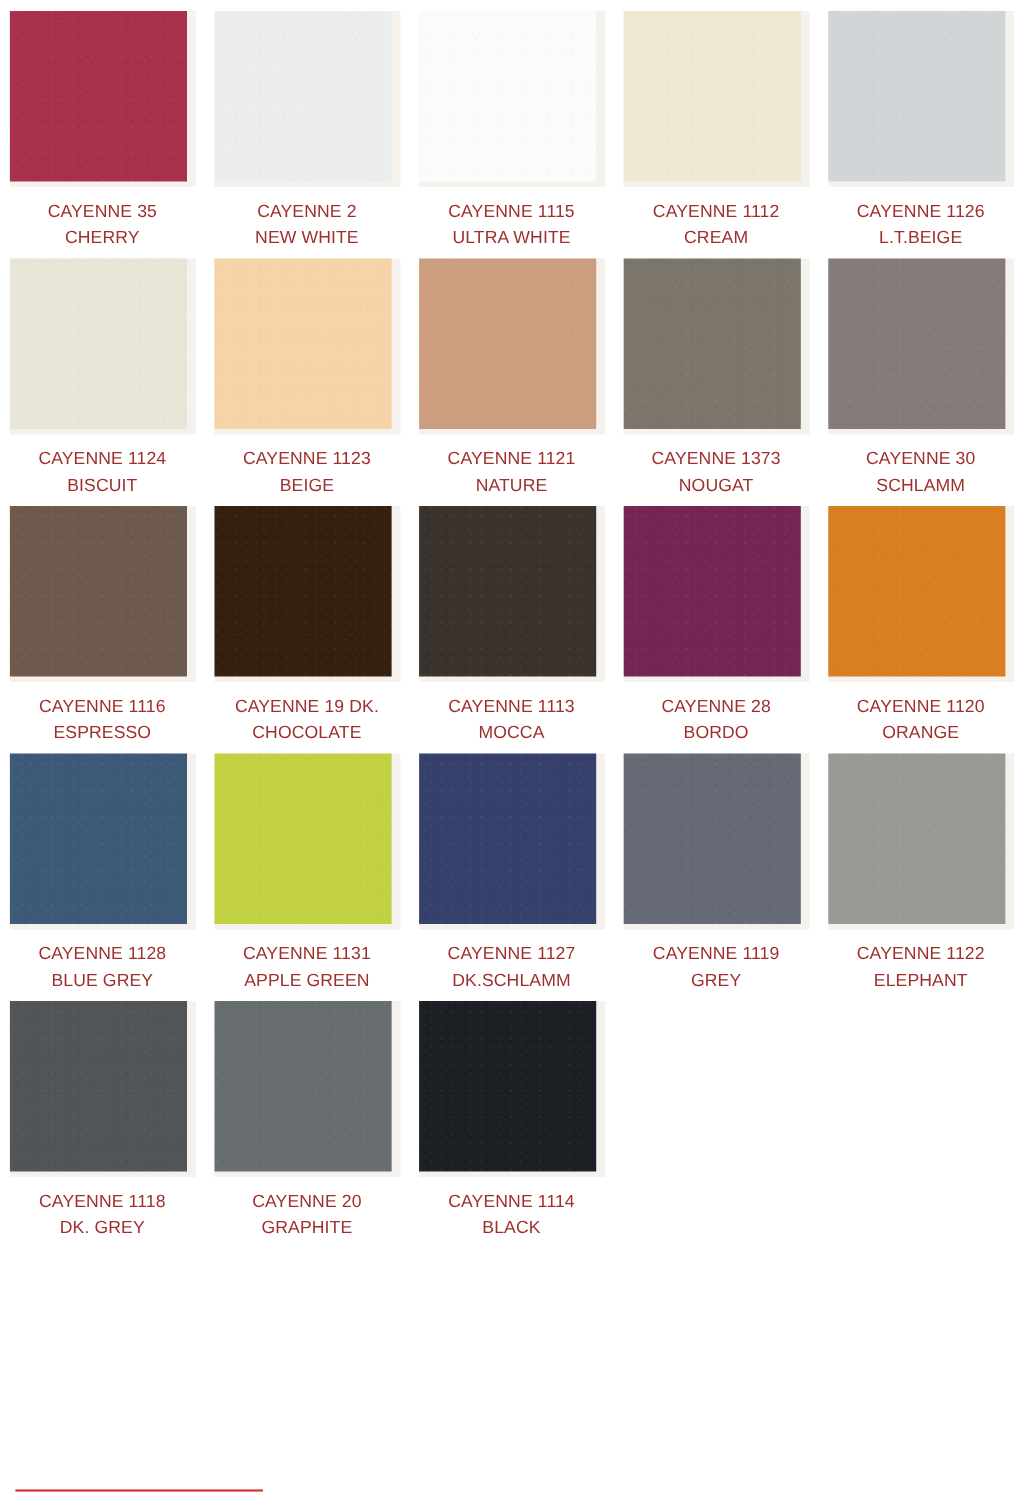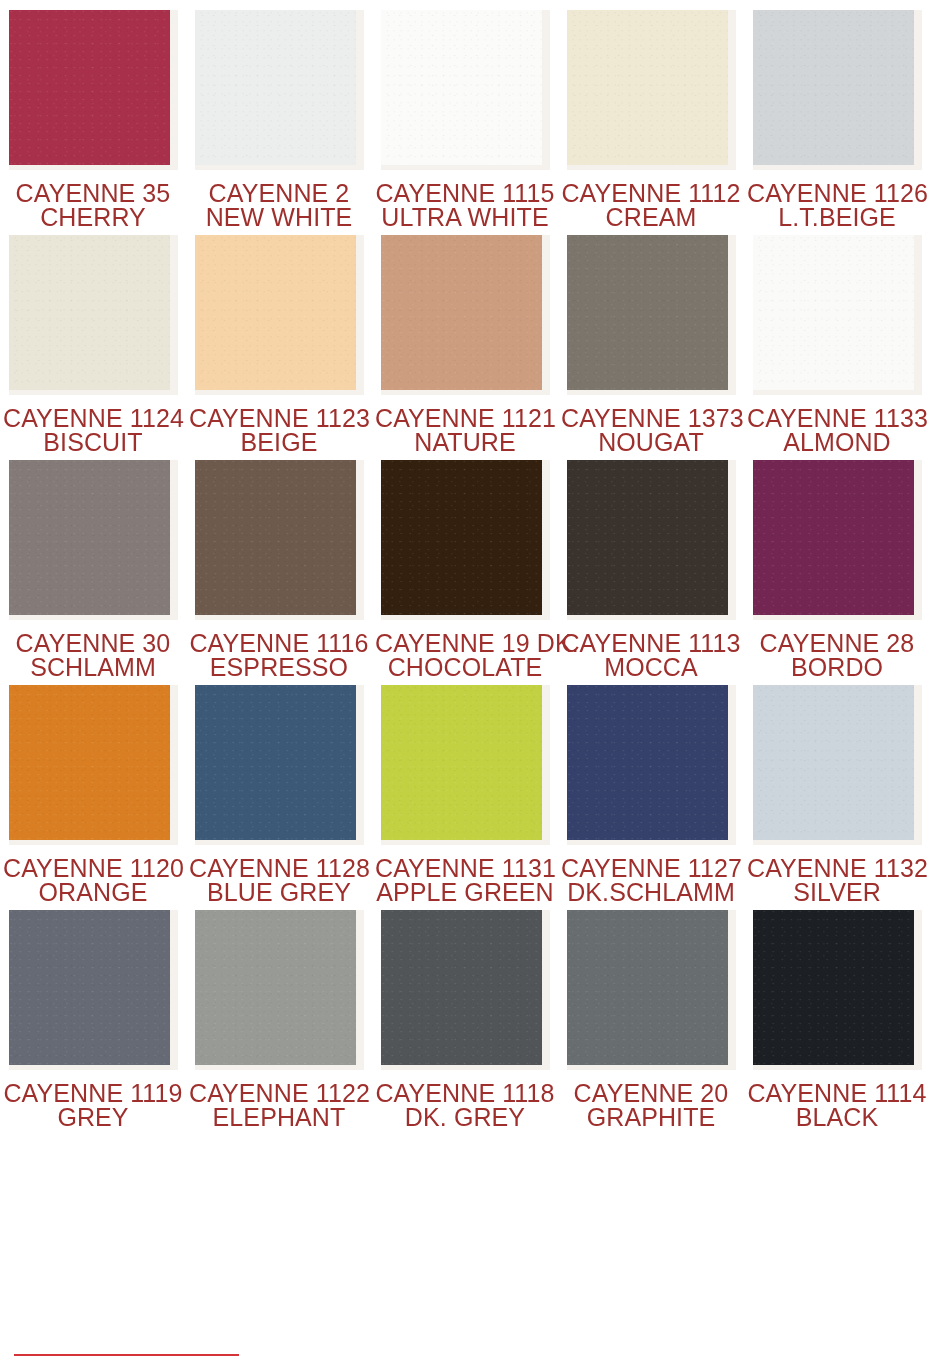--- a/index.html
+++ b/index.html
@@ -64,21 +64,21 @@
       radial-gradient(ellipse 1.6px 2px at 45% 80%, rgba(255,255,255,0.16) 0%, rgba(255,255,255,0) 70%),
       radial-gradient(ellipse 1.8px 1.8px at 88% 30%, rgba(0,0,0,0.08) 0%, rgba(0,0,0,0) 70%);
     background-size: 9px 8px, 11px 10px, 13px 12px, 7px 9px;
   }
 
   .swatch-label {
     margin-top: 11px;
     width: 180px;
     text-align: center;
     color: #9e2f2c;
-    font-size: 25px;
+    font-size: 16px;
     line-height: 24px;
     font-weight: 300;
     letter-spacing: 0.1px;
     font-family: "Liberation Sans", sans-serif;
   }
   .swatch-label .lbl-line { display: block; white-space: nowrap; }
 
   .swatch-cell.empty .swatch-chip-wrap,
   .swatch-cell.empty .swatch-label { visibility: hidden; }
 
@@ -171,29 +171,20 @@
       <div class="swatch-chip-wrap">
         <div class="swatch-chip" title="NOUGAT" style="background: rgb(123, 117, 107);"></div>
       </div>
       <div class="swatch-label">
         <span class="lbl-line">CAYENNE 1373</span>
         <span class="lbl-line">NOUGAT</span>
       </div>
     </div>
     <div class="swatch-cell">
       <div class="swatch-chip-wrap">
-        <div class="swatch-chip" title="ALMOND" style="background: rgb(250, 250, 248);"></div>
-      </div>
-      <div class="swatch-label">
-        <span class="lbl-line">CAYENNE 1133</span>
-        <span class="lbl-line">ALMOND</span>
-      </div>
-    </div>
-    <div class="swatch-cell">
-      <div class="swatch-chip-wrap">
         <div class="swatch-chip" title="SCHLAMM" style="background: rgb(132, 123, 121);"></div>
       </div>
       <div class="swatch-label">
         <span class="lbl-line">CAYENNE 30</span>
         <span class="lbl-line">SCHLAMM</span>
       </div>
     </div>
     <div class="swatch-cell">
       <div class="swatch-chip-wrap">
         <div class="swatch-chip" title="ESPRESSO" style="background: rgb(110, 90, 77);"></div>
@@ -261,29 +252,20 @@
       <div class="swatch-chip-wrap">
         <div class="swatch-chip" title="DK.VIOLET" style="background: rgb(54, 65, 107);"></div>
       </div>
       <div class="swatch-label">
         <span class="lbl-line">CAYENNE 1127</span>
         <span class="lbl-line">DK.SCHLAMM</span>
       </div>
     </div>
     <div class="swatch-cell">
       <div class="swatch-chip-wrap">
-        <div class="swatch-chip" title="SILVER" style="background: rgb(204, 212, 220);"></div>
-      </div>
-      <div class="swatch-label">
-        <span class="lbl-line">CAYENNE 1132</span>
-        <span class="lbl-line">SILVER</span>
-      </div>
-    </div>
-    <div class="swatch-cell">
-      <div class="swatch-chip-wrap">
         <div class="swatch-chip" title="GREY" style="background: rgb(102, 106, 116);"></div>
       </div>
       <div class="swatch-label">
         <span class="lbl-line">CAYENNE 1119</span>
         <span class="lbl-line">GREY</span>
       </div>
     </div>
     <div class="swatch-cell">
       <div class="swatch-chip-wrap">
         <div class="swatch-chip" title="ELEPHANT" style="background: rgb(152, 155, 149);"></div>

